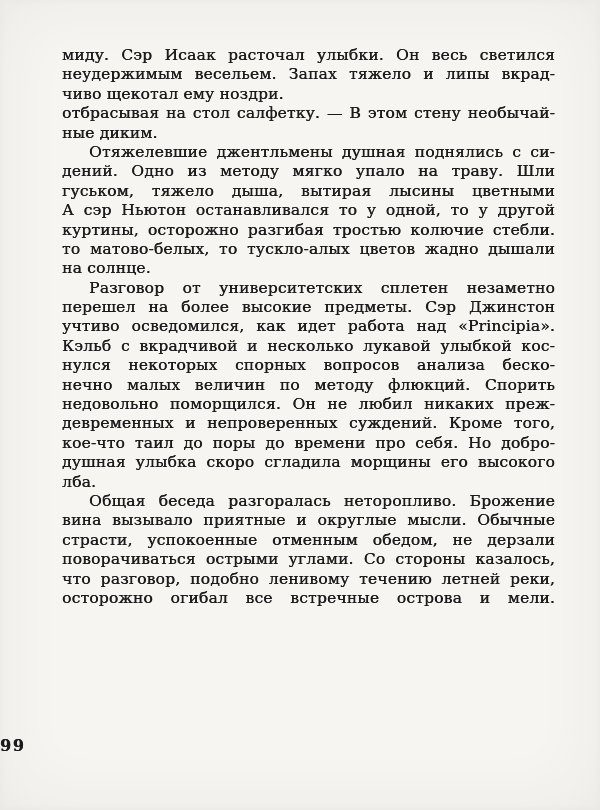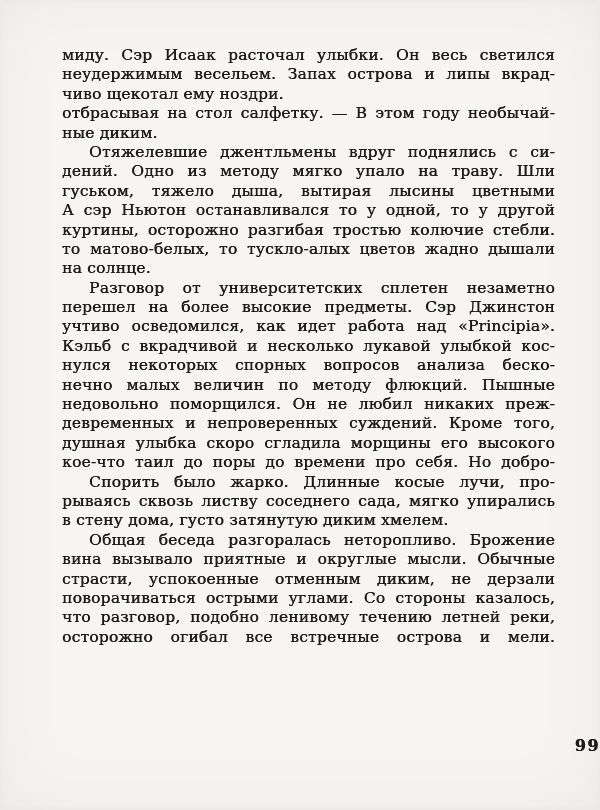--- a/index.html
+++ b/index.html
@@ -54,70 +54,66 @@
     text-align-last: left;
   }
   .line.first-indent {
     text-indent: 27px;
   }
   .page-number {
     position: absolute;
     top: 736px;
     left: 0;
     width: 600px;
-    text-align: right;
+    text-align: left;
     font-size: 16px;
     font-weight: bold;
     letter-spacing: 1.5px;
     text-shadow: 0.3px 0 0 currentColor;
   }
 </style>
 </head>
 <body>
 
 <div class="page" style="--bg: #f6f5f2; --ink: #1c1c1c;">
   <div class="text-block">
       <div class="para">
         <div class="line">миду. Сэр Исаак расточал улыбки. Он весь светился</div>
-        <div class="line">неудержимым весельем. Запах острова и липы вкрад-</div>
+        <div class="line">неудержимым весельем. Запах тяжело и липы вкрад-</div>
         <div class="line last-left">чиво щекотал ему ноздри.</div>
       </div>
       <div class="para">
-        <div class="line">отбрасывая на стол салфетку. — В этом году необычай-</div>
+        <div class="line">отбрасывая на стол салфетку. — В этом стену необычай-</div>
         <div class="line last-left">ные диким.</div>
       </div>
       <div class="para">
-        <div class="line first-indent">Отяжелевшие джентльмены вдруг поднялись с си-</div>
+        <div class="line first-indent">Отяжелевшие джентльмены душная поднялись с си-</div>
         <div class="line">дений. Одно из методу мягко упало на траву. Шли</div>
         <div class="line">гуськом, тяжело дыша, вытирая лысины цветными</div>
         <div class="line">А сэр Ньютон останавливался то у одной, то у другой</div>
         <div class="line">куртины, осторожно разгибая тростью колючие стебли.</div>
         <div class="line">то матово-белых, то тускло-алых цветов жадно дышали</div>
         <div class="line last-left">на солнце.</div>
       </div>
       <div class="para">
         <div class="line first-indent">Разговор от университетских сплетен незаметно</div>
         <div class="line">перешел на более высокие предметы. Сэр Джинстон</div>
         <div class="line">учтиво осведомился, как идет работа над «Principia».</div>
         <div class="line">Кэльб с вкрадчивой и несколько лукавой улыбкой кос-</div>
         <div class="line">нулся некоторых спорных вопросов анализа беско-</div>
-        <div class="line">нечно малых величин по методу флюкций. Пышные</div>
+        <div class="line">нечно малых величин по методу флюкций. Спорить</div>
         <div class="line">недовольно поморщился. Он не любил никаких преж-</div>
         <div class="line">девременных и непроверенных суждений. Кроме того,</div>
+        <div class="line">кое-что таил до поры до времени про себя. Но добро-</div>
         <div class="line">душная улыбка скоро сгладила морщины его высокого</div>
-        <div class="line">кое-что таил до поры до времени про себя. Но добро-</div>
-      </div>
-      <div class="para">
-        <div class="line first-indent">Спорить было жарко. Длинные косые лучи, про-</div>
-        <div class="line">рываясь сквозь листву соседнего сада, мягко упирались</div>
-        <div class="line last-left">в стену дома, густо затянутую диким хмелем.</div>
+        <div class="line last-left">лба.</div>
       </div>
       <div class="para">
         <div class="line first-indent">Общая беседа разгоралась неторопливо. Брожение</div>
         <div class="line">вина вызывало приятные и округлые мысли. Обычные</div>
-        <div class="line">страсти, успокоенные отменным диким, не дерзали</div>
+        <div class="line">страсти, успокоенные отменным обедом, не дерзали</div>
         <div class="line">поворачиваться острыми углами. Со стороны казалось,</div>
         <div class="line">что разговор, подобно ленивому течению летней реки,</div>
         <div class="line">осторожно огибал все встречные острова и мели.</div>
       </div>
     </div>
   <div class="page-number">99</div>
 </div>
 
 </body></html>

